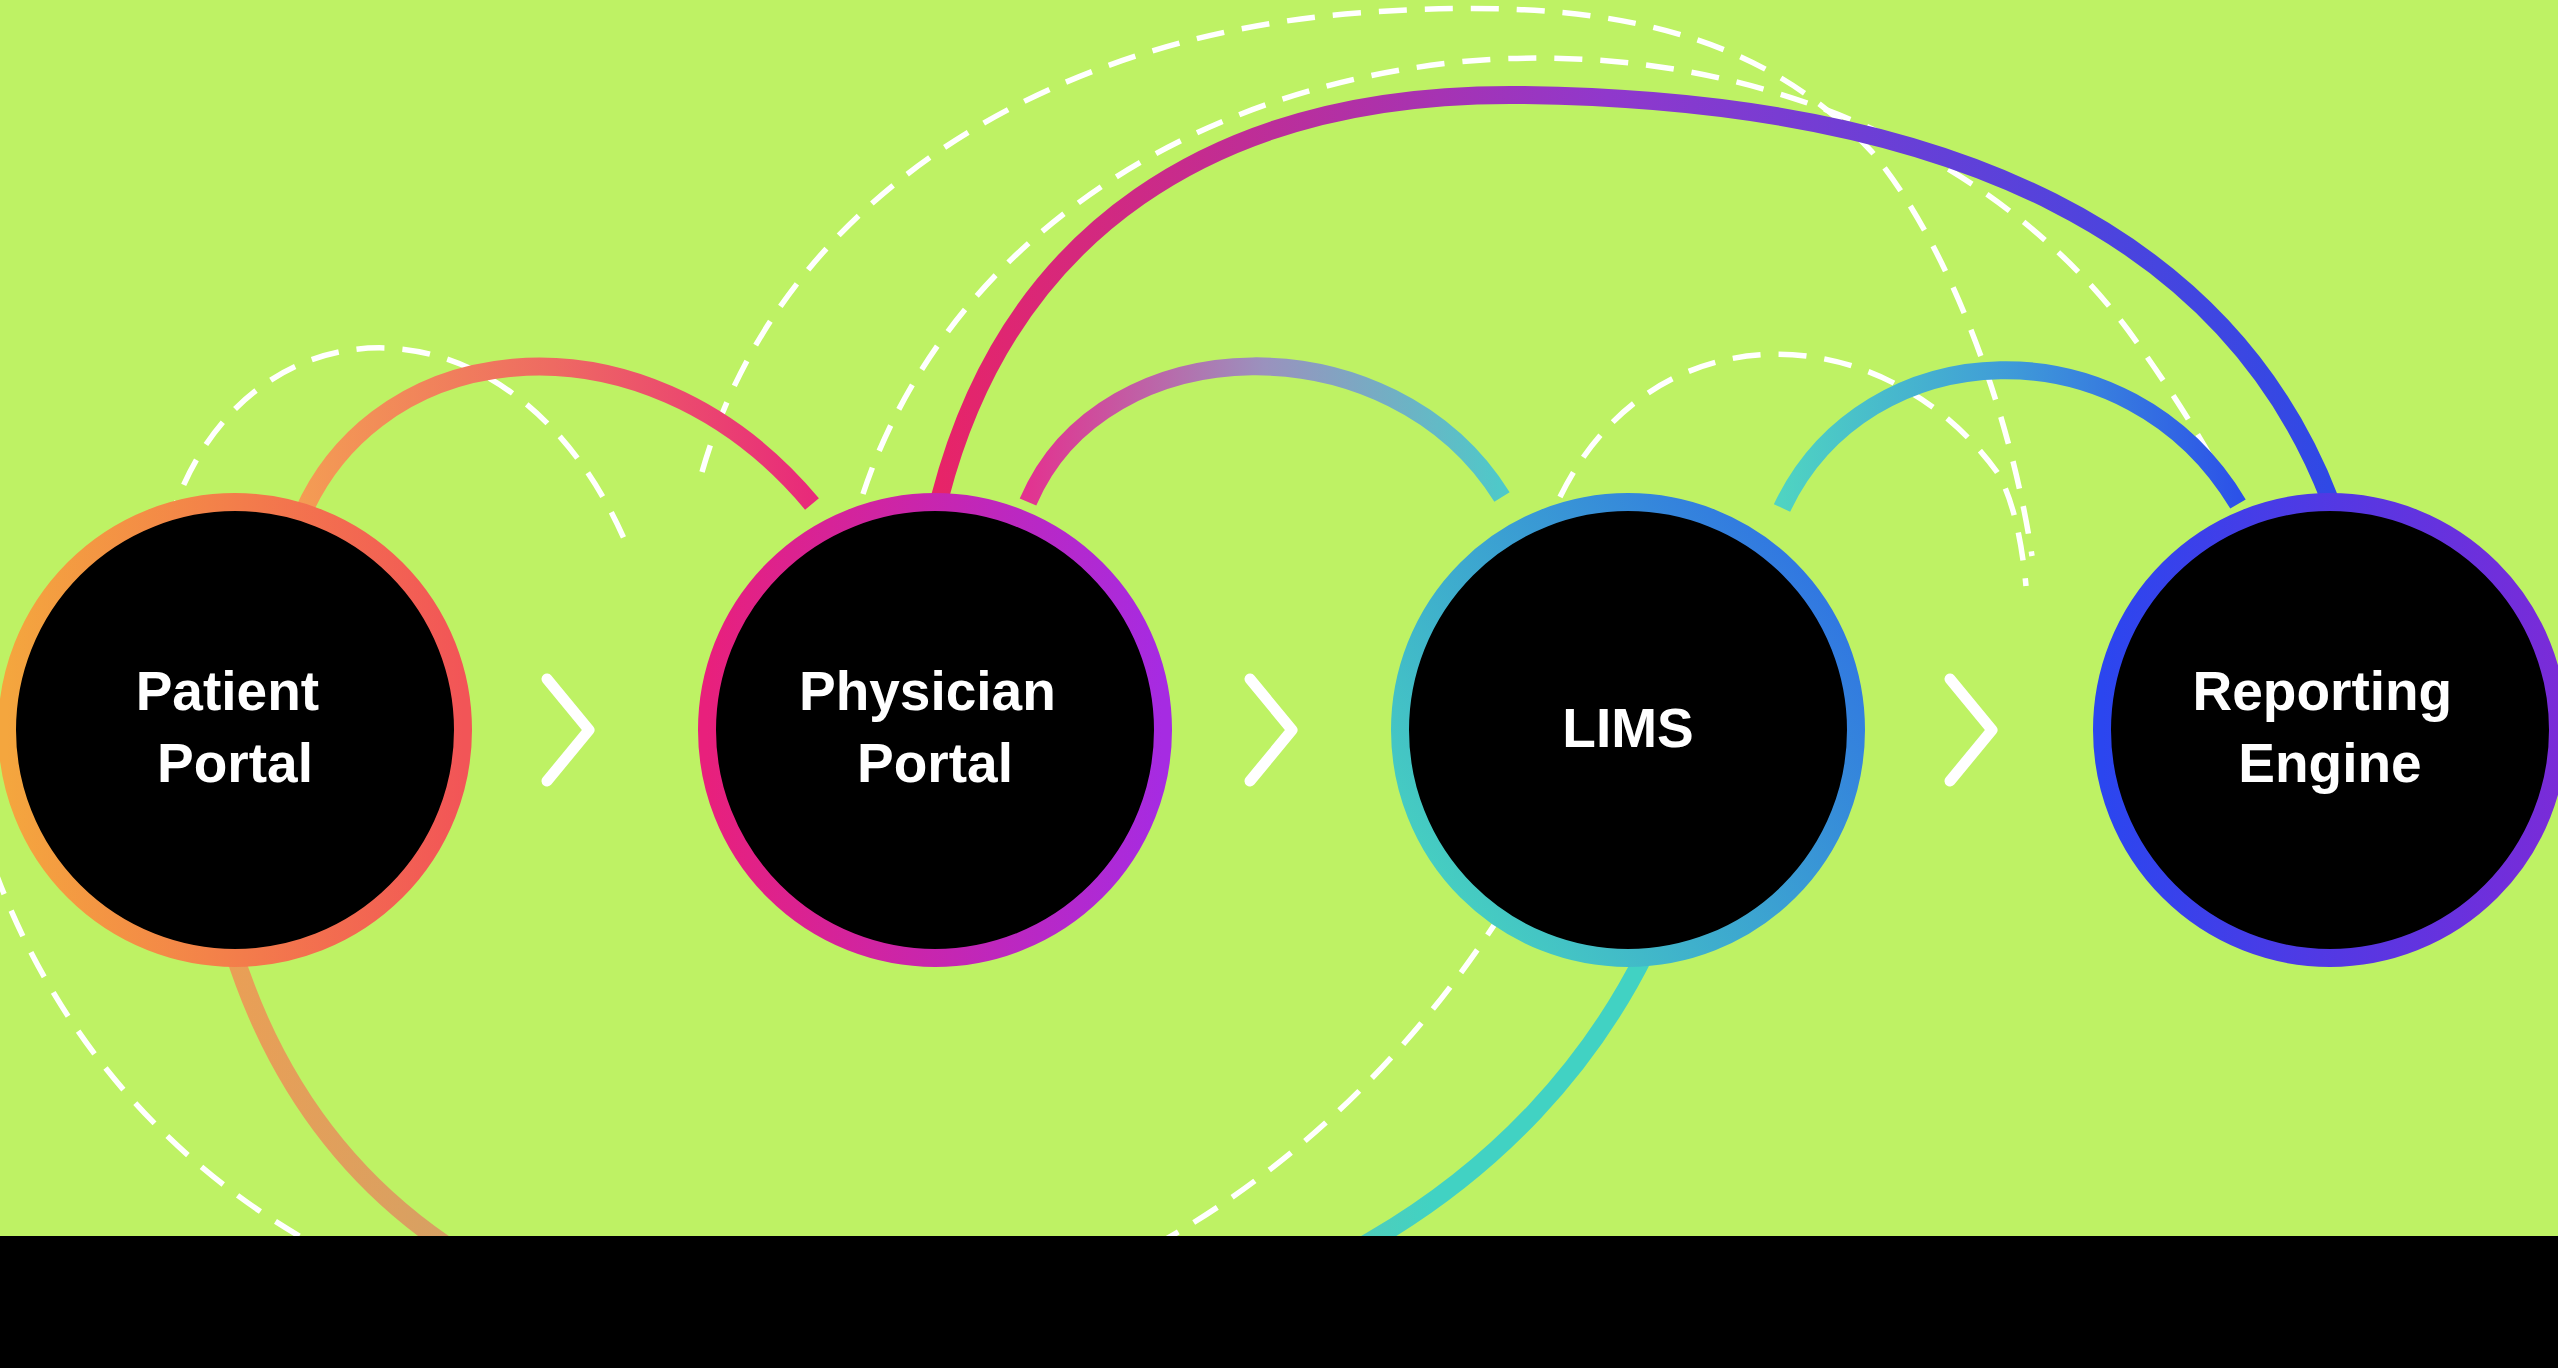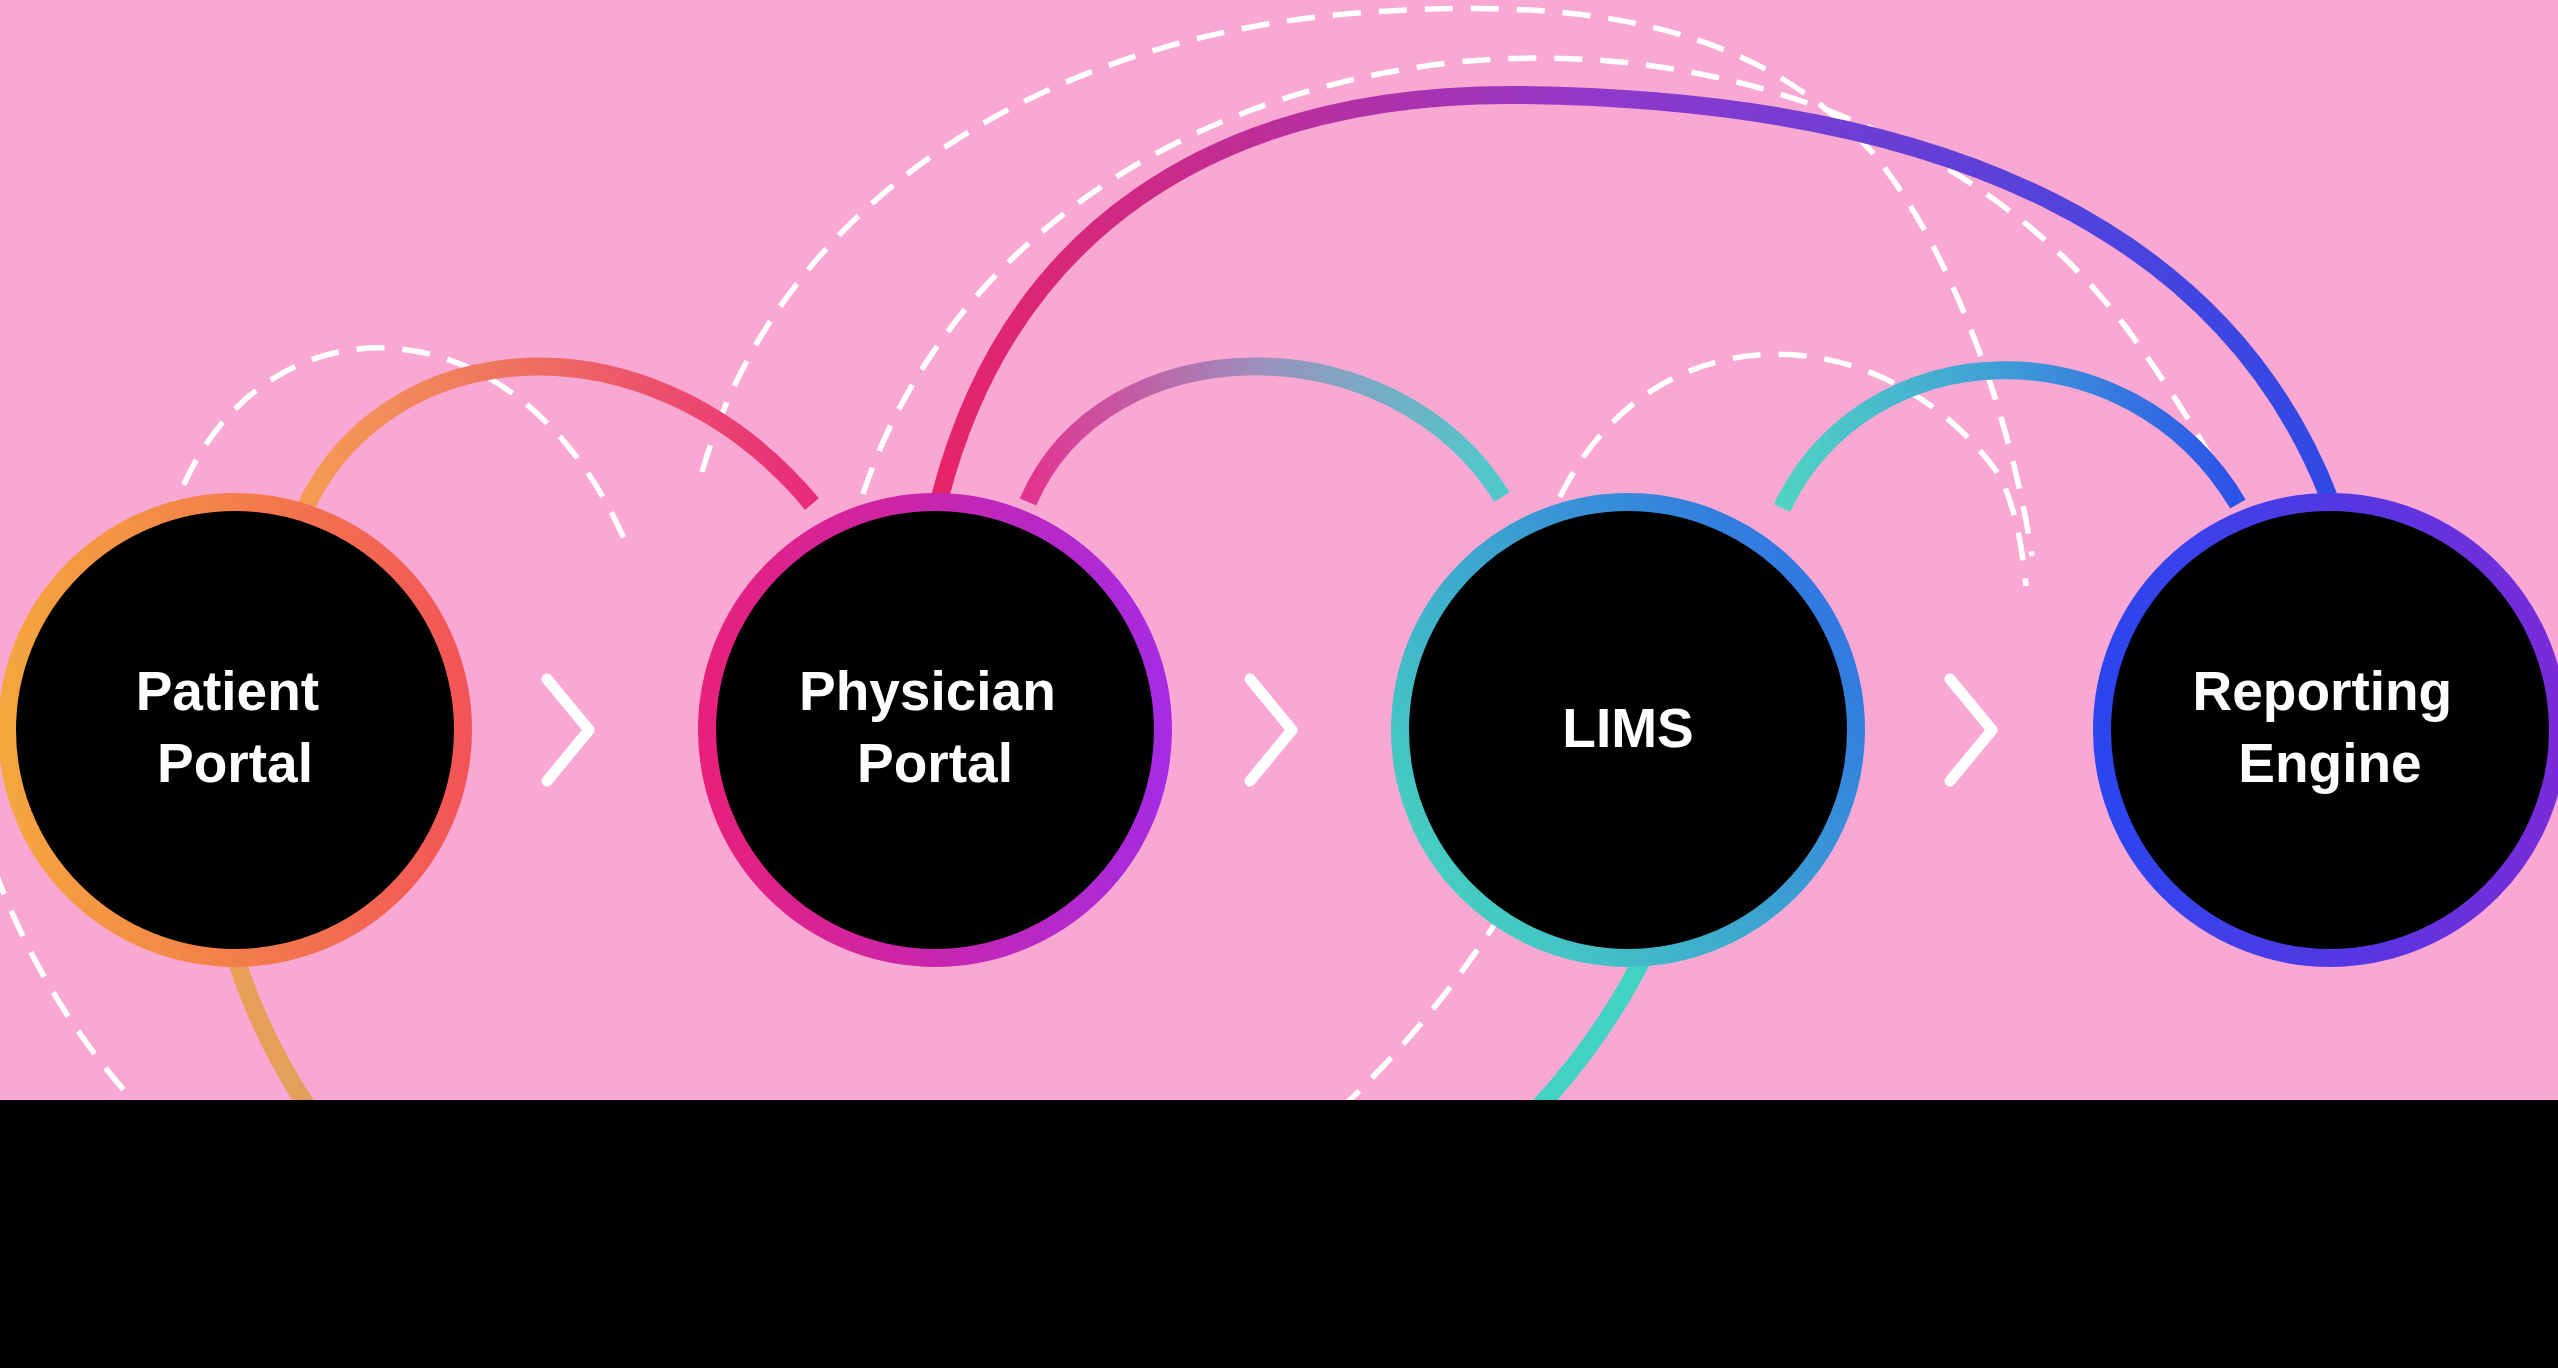--- a/index.html
+++ b/index.html
@@ -1,16 +1,16 @@
 <!DOCTYPE html>
 <html><head>
 <meta charset="utf-8">
 <style>
   html, body { margin: 0; padding: 0; background: #000; }
-  .stage { width: 2558px; height: 1100px; position: relative; background: #f9a8d4; overflow: hidden; text-align: center; }
+  .stage { width: 2558px; height: 1236px; position: relative; background: #bef264; overflow: hidden; text-align: center; }
   svg { display: block; }
   .node-label {
     font-family: "Liberation Sans", "DejaVu Sans", sans-serif;
     font-weight: bold;
     font-size: 55px;
     text-anchor: middle;
   }
 </style>
 </head>
 <body>

